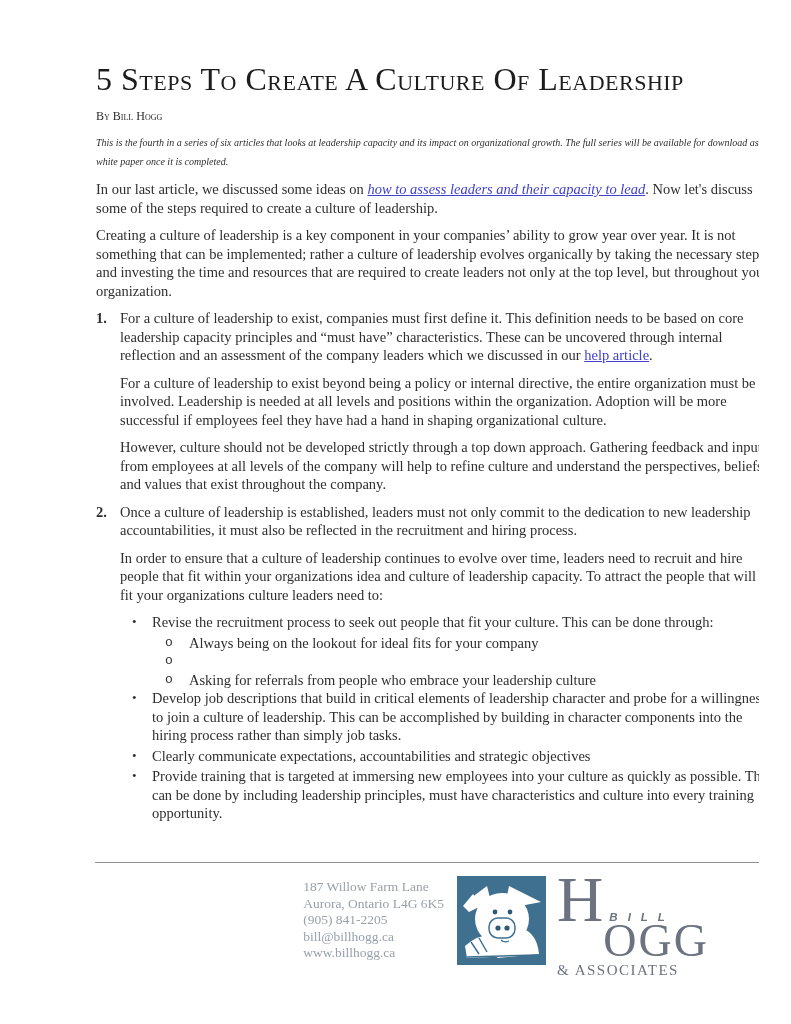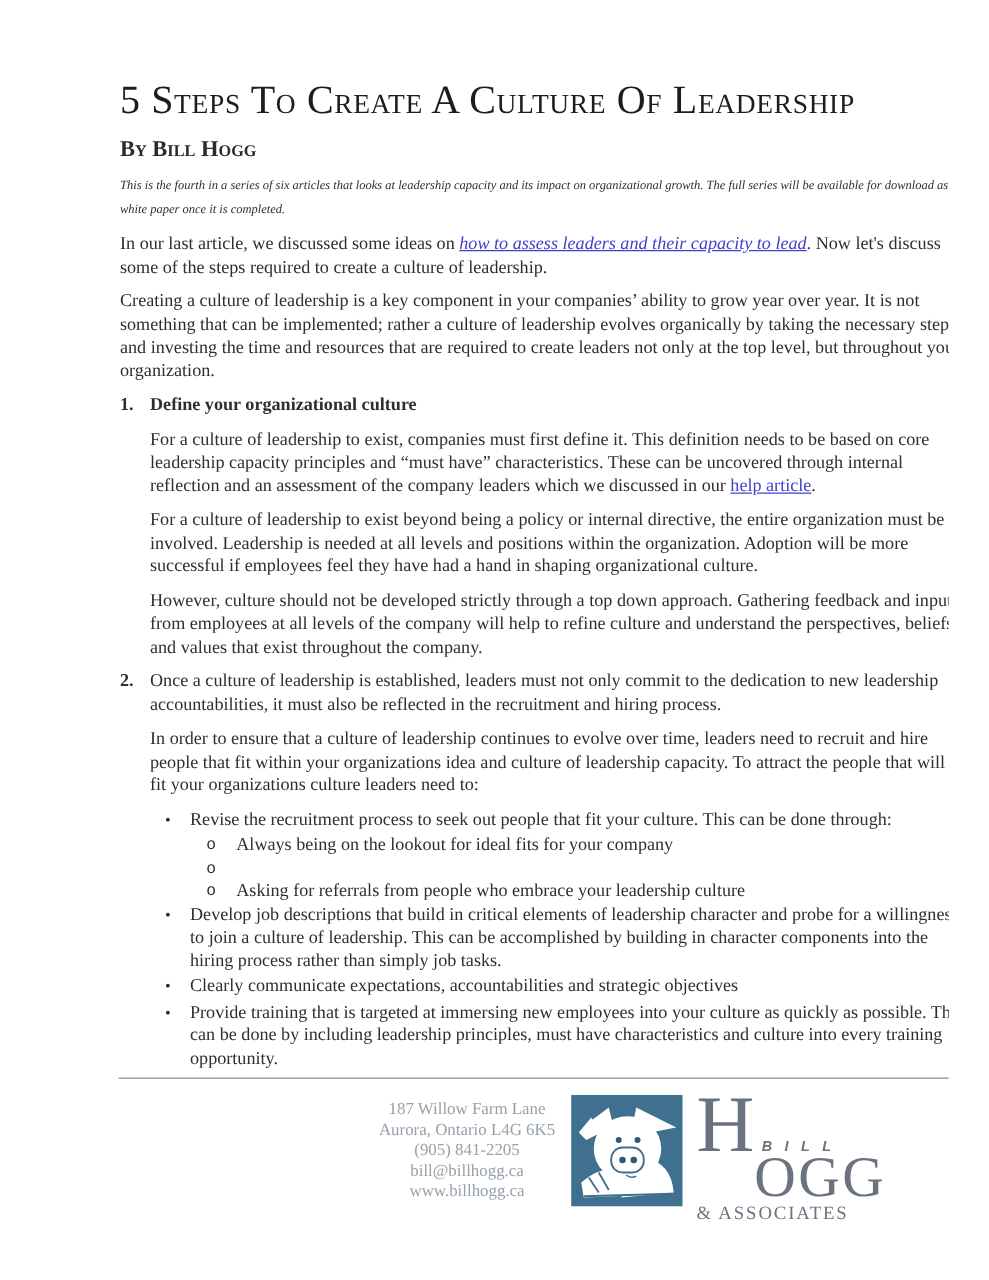--- a/index.html
+++ b/index.html
@@ -21,24 +21,23 @@
     font-variant:small-caps;
     font-weight:normal;
     font-size:32px;
     line-height:1.1;
     letter-spacing:0.5px;
     color:#1c1c1c;
     margin:0 0 12px 0;
   }
   .byline{
     font-variant:small-caps;
-    font-size:18px;
+    font-size:12px;
     color:#2a2a2a;
     margin:0 0 10px 0;
-    font-weight:bold;
   }
   .series-note{
     font-style:italic;
     font-size:10px;
     line-height:18.5px;
     margin:0 0 9px 0;
   }
   p.body{
     font-size:14.5px;
     line-height:18.5px;
@@ -90,21 +89,21 @@
     border-top:1px solid #8f8f8f;
   }
   .footer{
     position:absolute;
     top:876px;
     right:50px;
     display:flex;
     align-items:flex-start;
   }
   .address{
-    text-align:center;
+    text-align:left;
     font-size:13.5px;
     line-height:16.5px;
     color:var(--footer_text,#97a1ab);
     padding-top:3px;
     margin-right:13px;
   }
   .logo-box{
     width:89px;height:89px;
     background:var(--logo_blue,#3f7090);
     flex:0 0 89px;
@@ -152,21 +151,20 @@
 
     <p class="series-note">This is the fourth in a series of six articles that looks at leadership capacity and its impact on organizational growth. The full series will be available for download as a white paper once it is completed.</p>
 
     <p class="body"><span>In our last article, we discussed some ideas on </span><a class="doc-link italic">how to assess leaders and their capacity to lead</a><span>. Now let's discuss some of the steps required to create a culture of leadership.</span></p>
 
     <p class="body">Creating a culture of leadership is a key component in your companies’ ability to grow year over year. It is not something that can be implemented; rather a culture of leadership evolves organically by taking the necessary steps and investing the time and resources that are required to create leaders not only at the top level, but throughout your organization.</p>
 
     <div class="section">
       <div class="section-num">1.</div>
       <div class="section-body">
-        <div class="section-heading">Define your organizational culture</div>
         <p class="body"><span>For a culture of leadership to exist, companies must first define it. This definition needs to be based on core leadership capacity principles and “must have” characteristics. These can be uncovered through internal reflection and an assessment of the company leaders which we discussed in our </span><a class="doc-link">help article</a><span>.</span></p>
         <p class="body">For a culture of leadership to exist beyond being a policy or internal directive, the entire organization must be involved. Leadership is needed at all levels and positions within the organization. Adoption will be more successful if employees feel they have had a hand in shaping organizational culture.</p>
         <p class="body">However, culture should not be developed strictly through a top down approach. Gathering feedback and input from employees at all levels of the company will help to refine culture and understand the perspectives, beliefs, and values that exist throughout the company.</p>
       </div>
     </div>
 
     <div class="section">
       <div class="section-num">2.</div>
       <div class="section-body">
         <p class="body">Once a culture of leadership is established, leaders must not only commit to the dedication to new leadership accountabilities, it must also be reflected in the recruitment and hiring process.</p>

